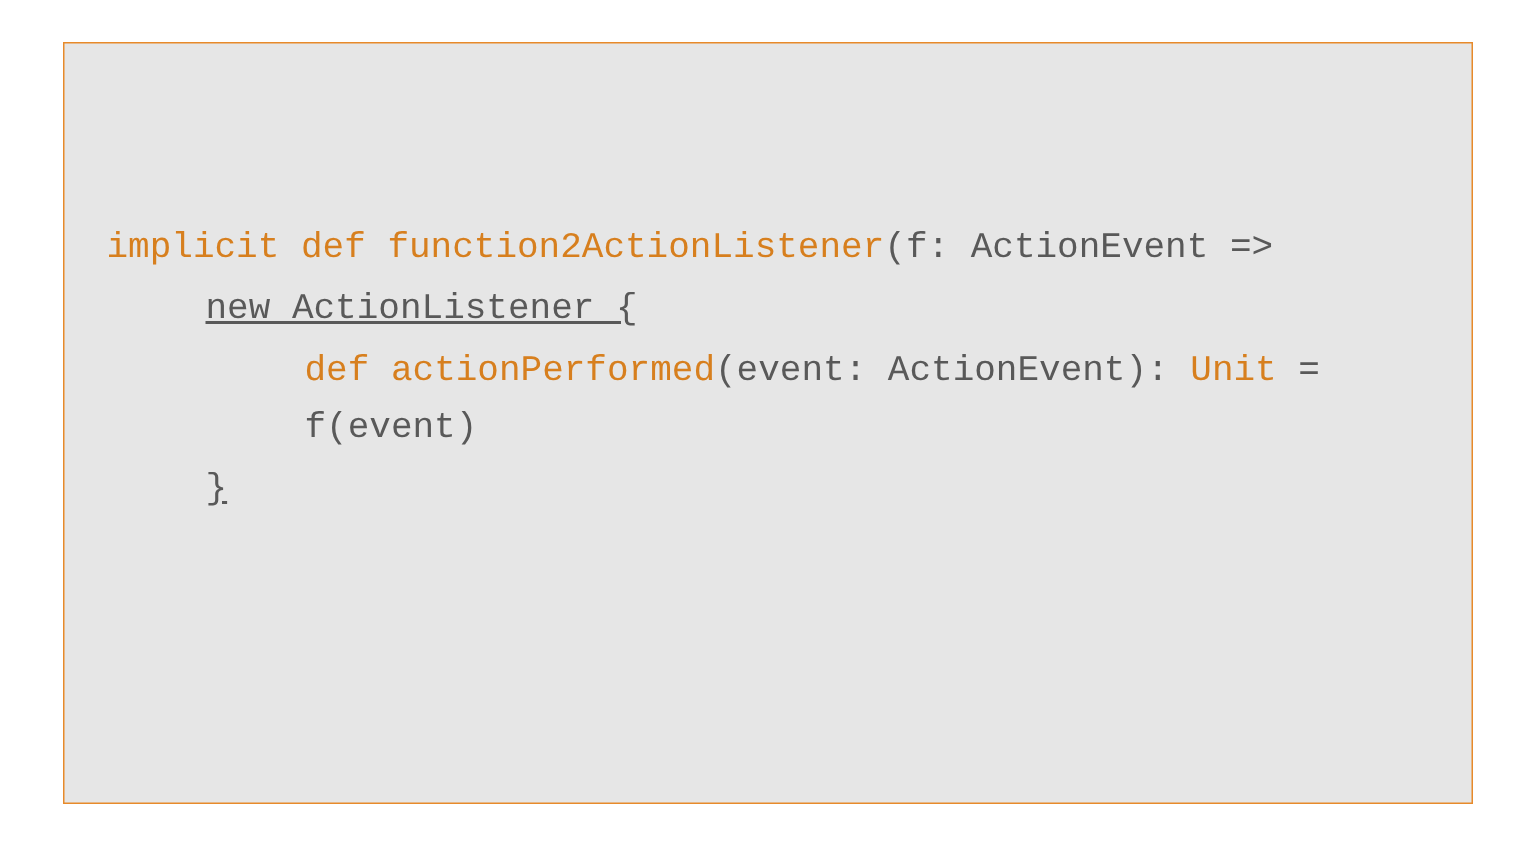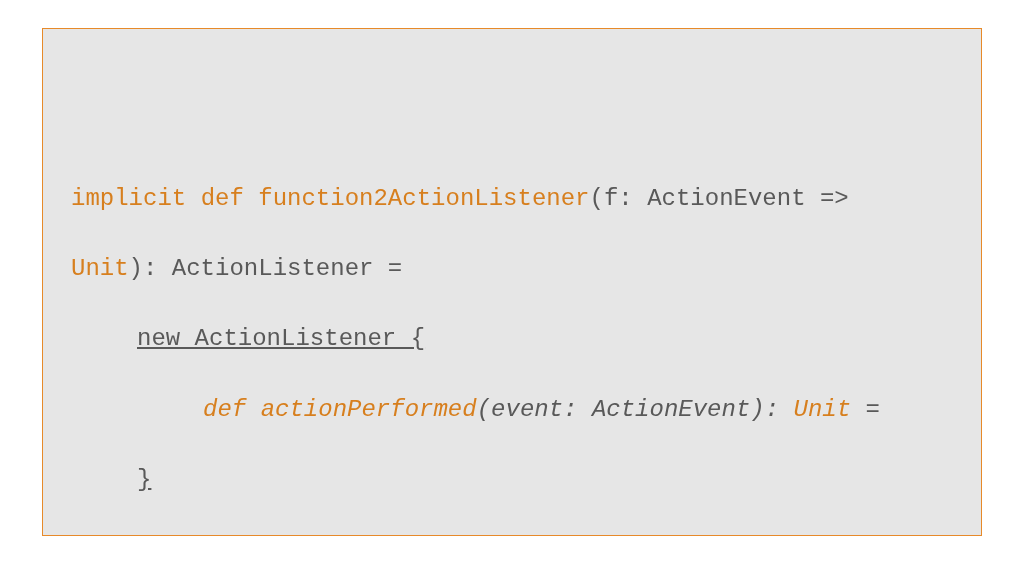--- a/index.html
+++ b/index.html
@@ -12,41 +12,41 @@
     height: 508px;
     background: #e6e6e6;
     border: 1px solid #e78a2a;
     padding: 118px 28px 28px 28px;
     font-family: Consolas, "Courier New", monospace;
     font-size: 24px;
     line-height: 1.55;
     color: #595959;
   }
 
-  .line { white-space: pre; margin-top: 33px; }
+  .line { white-space: pre; }
   .indent-1 { padding-left: 66px; text-decoration: underline; }
-  .indent-2 { padding-left: 132px; font-style: italic; }
+  .indent-2 { padding-left: 132px; }
 
   .kw   { color: #d77f1e; }  
   .fn   { color: #d77f1e; }  
   .txt  { color: #595959; }
 
   .block { margin-bottom: 4px; }
 </style>
 </head>
 <body>
 
 <div class="code-card">
 
   <div class="block">
     <div class="line"><span class="kw">implicit</span><span class="txt"> </span><span class="kw">def</span><span class="txt"> </span><span class="fn">function2ActionListener</span><span class="txt">(f: ActionEvent =&gt; </span></div>
-    <div class="line"><span class="kw">Unit</span><span class="txt">): ActionListener =</span></div>
   </div>
 
   <div class="block line indent-1"><span class="txt">new ActionListener {</span></div>
 
   <div class="block">
     <div class="line indent-2"><span class="kw">def</span><span class="txt"> </span><span class="fn">actionPerformed</span><span class="txt">(event: ActionEvent): </span><span class="kw">Unit</span><span class="txt"> =</span></div>
+    <div class="line indent-2"><span class="txt">f(event)</span></div>
   </div>
 
   <div class="line indent-1"><span class="txt">}</span></div>
 
 </div>
 
 </body></html>

